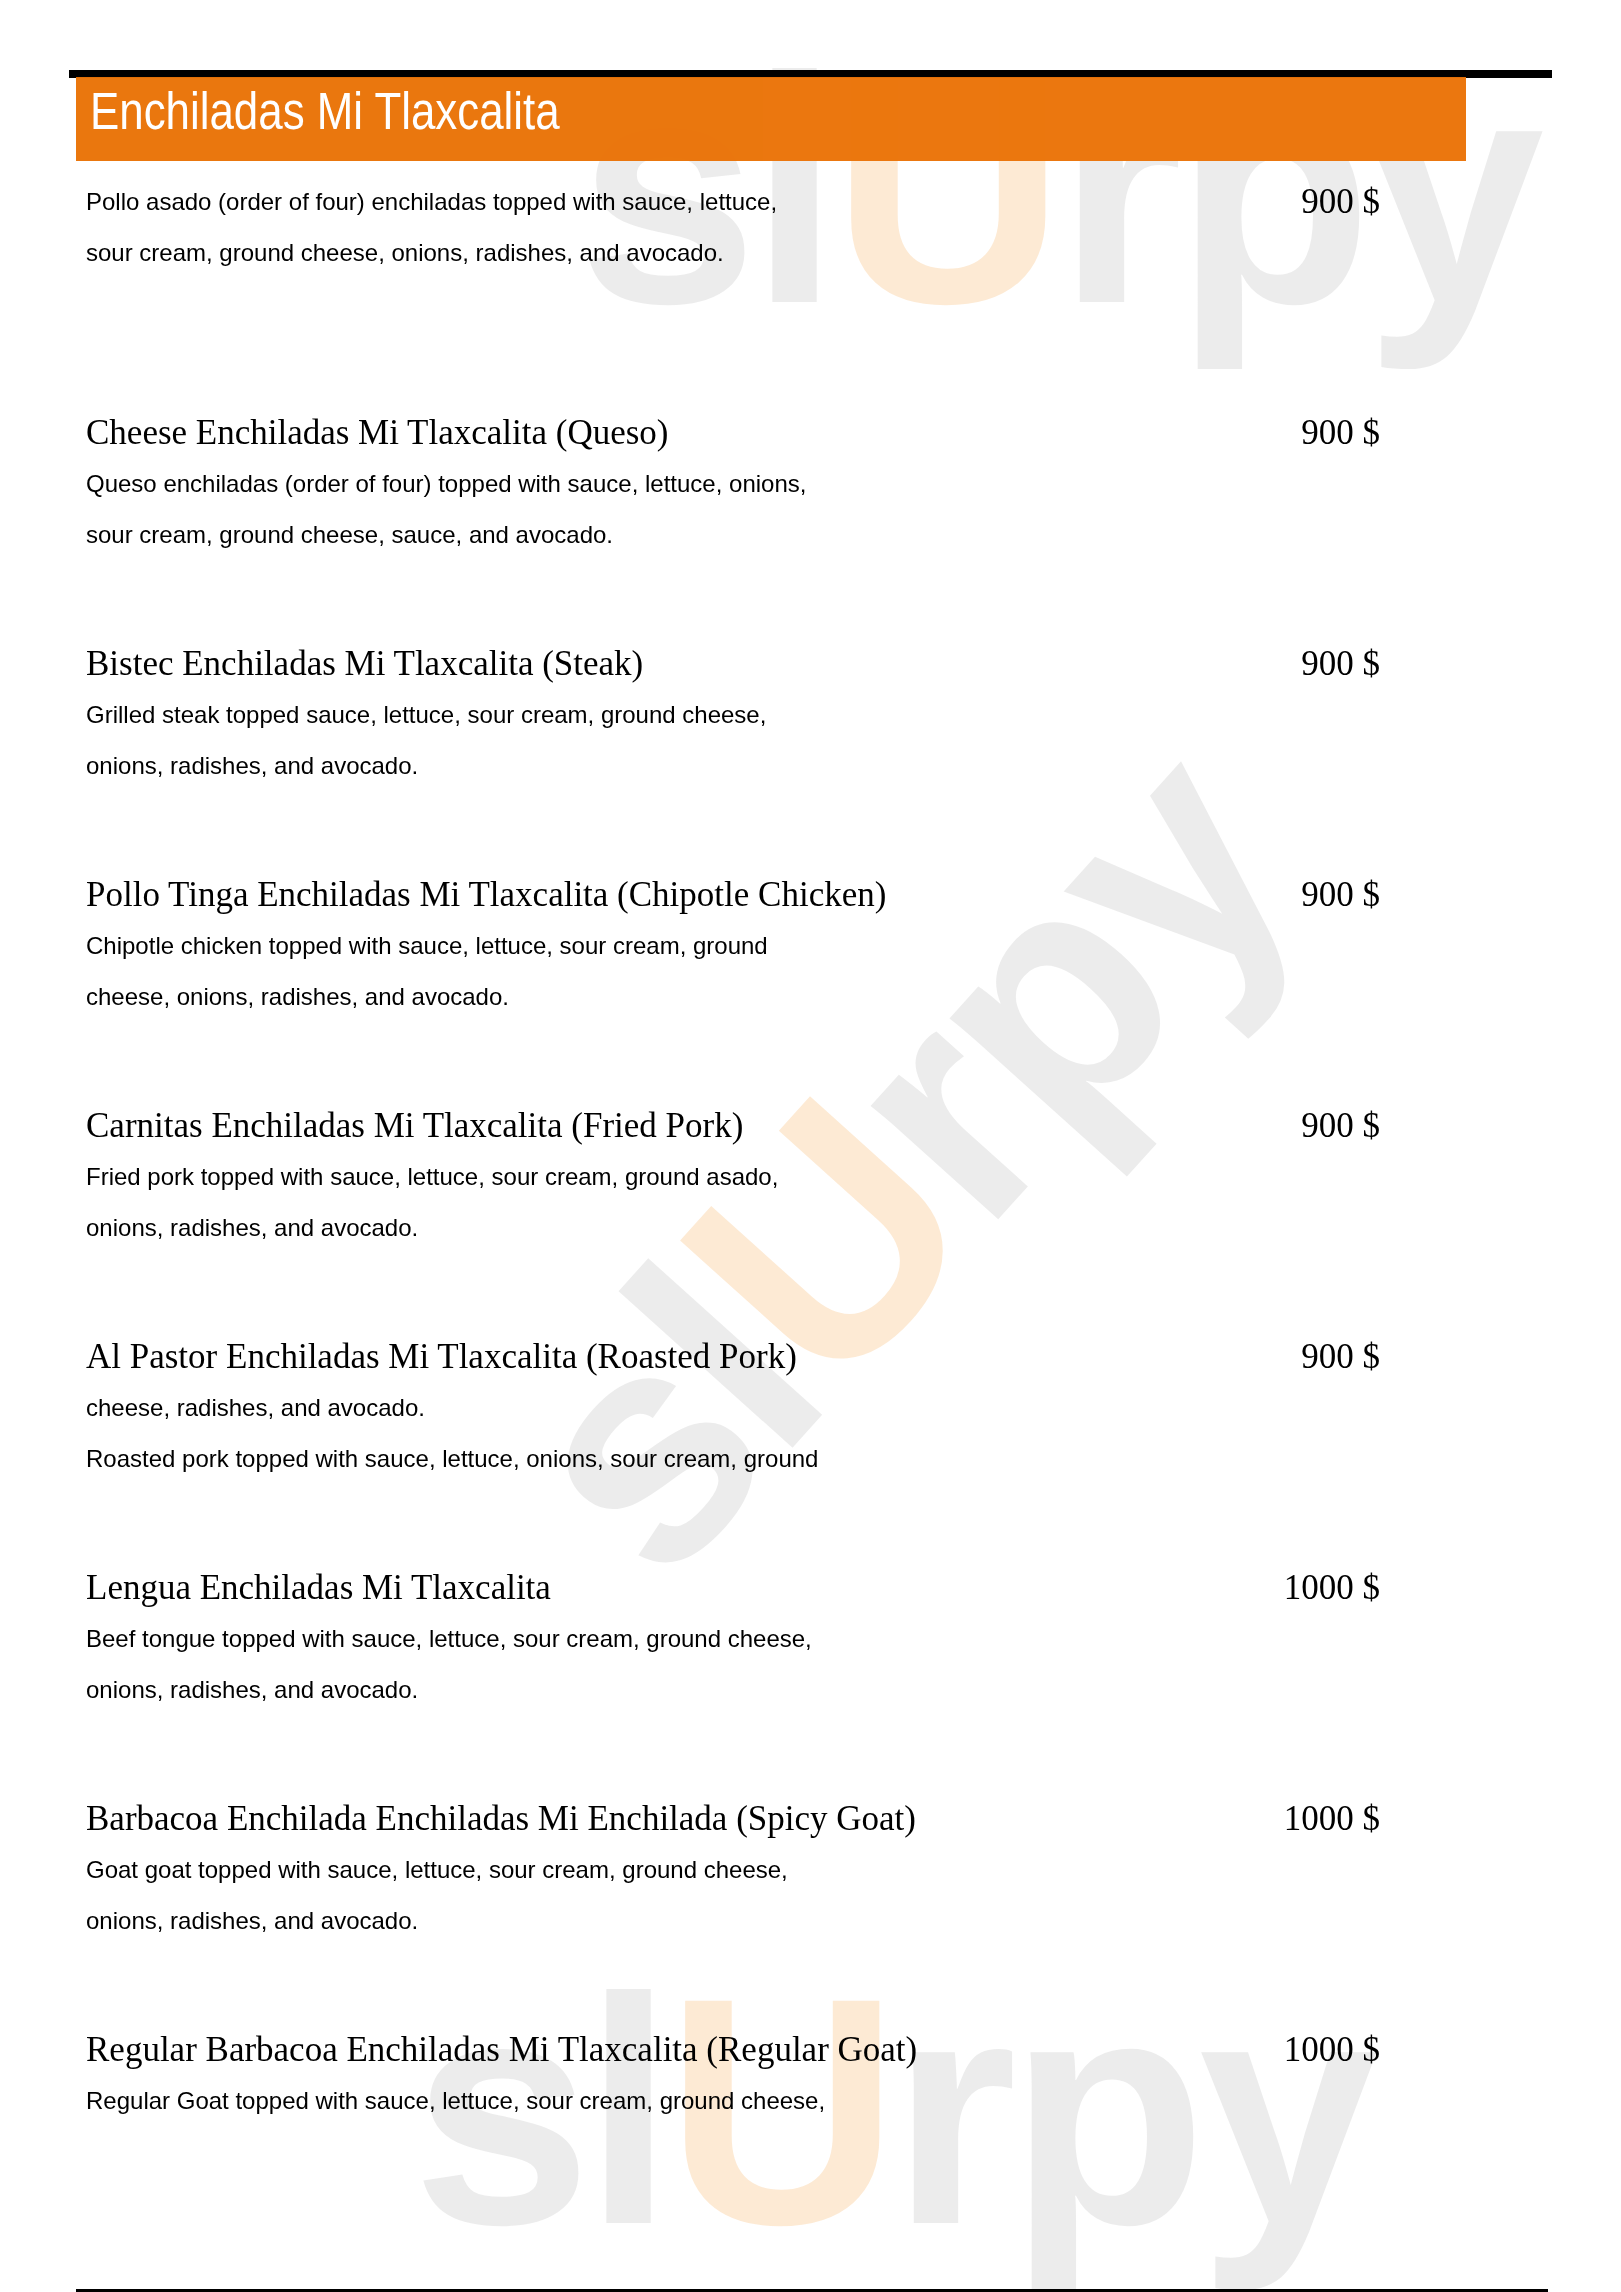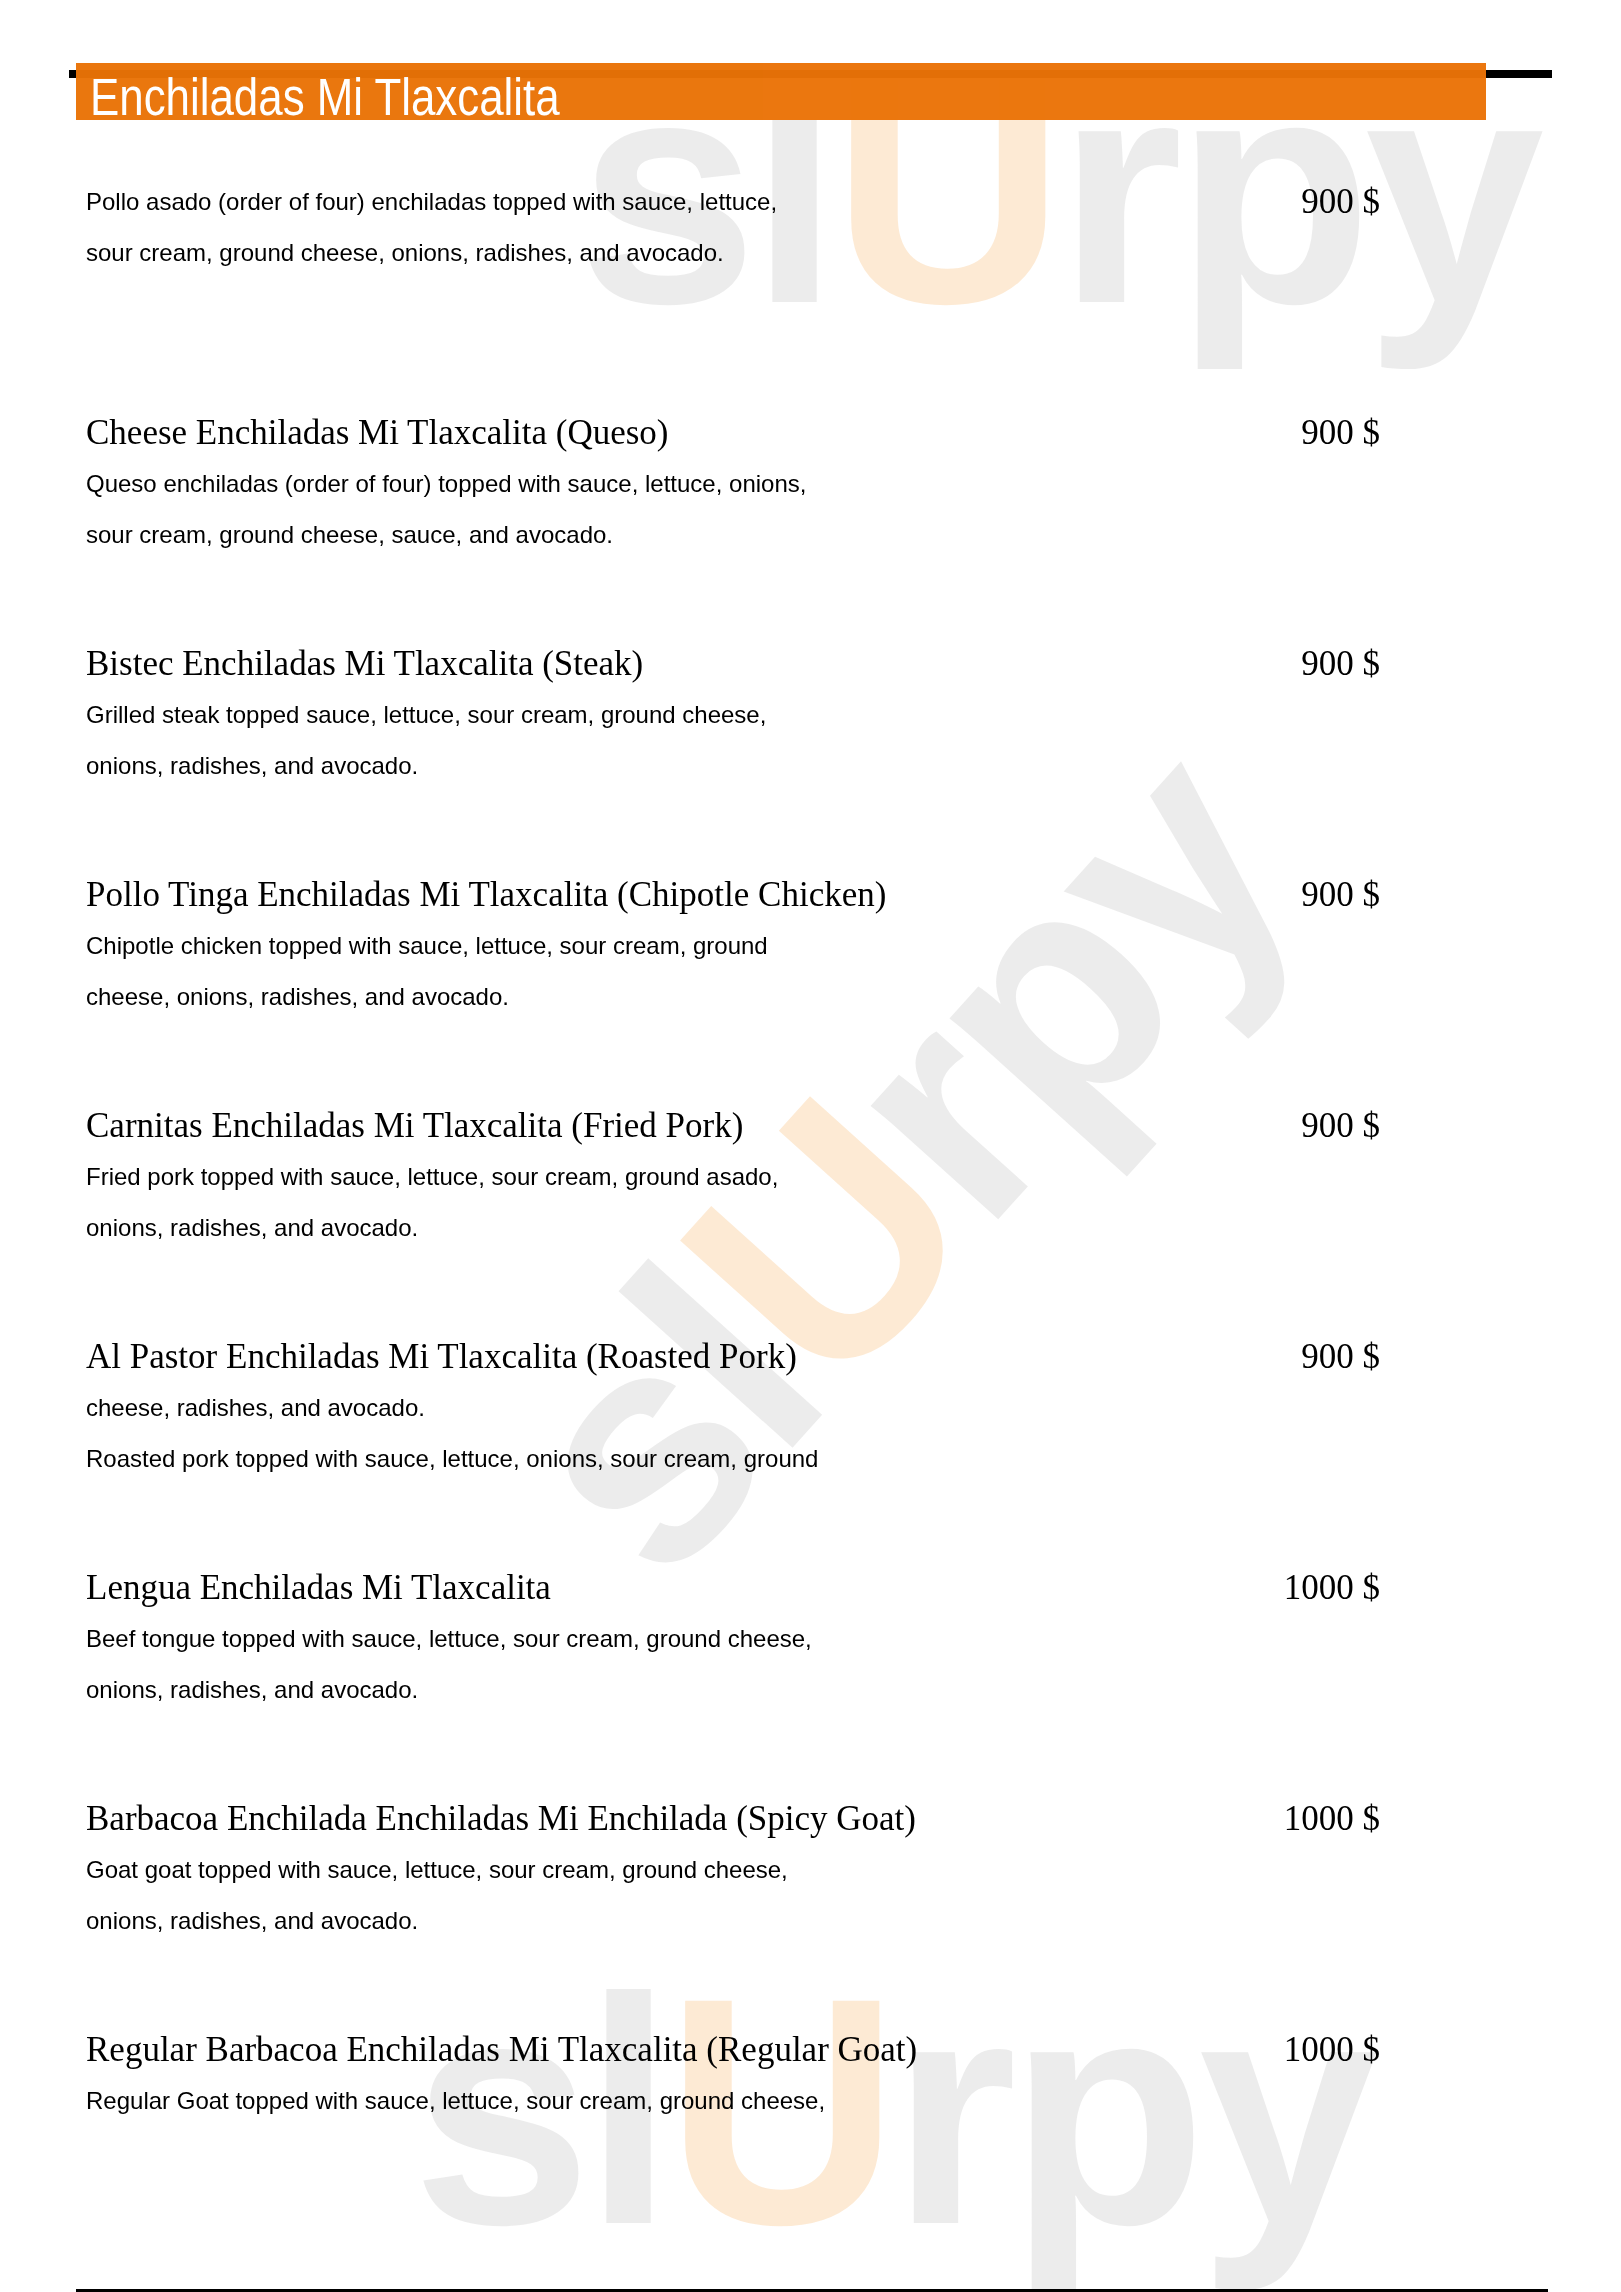--- a/index.html
+++ b/index.html
@@ -5,21 +5,21 @@
   html, body { margin: 0; padding: 0; background: #ffffff; }
   body { width: 1621px; height: 2293px; position: relative; overflow: hidden; }
   .page { position: absolute; left: 0; top: 0; width: 1621px; height: 2293px; }
 
   .watermark { position: absolute; pointer-events: none; z-index: 0;
     font-family: "Liberation Sans", sans-serif; font-weight: 700; white-space: nowrap; line-height: 1; }
   .wm-grey { color: rgba(200,200,200,0.35); }
   .wm-orange { color: rgba(245,160,60,0.22); }
 
   .top-rule { position: absolute; left: 69px; top: 70px; width: 1483px; height: 7.8px; background: #000000; z-index: 2; }
-  .header { position: absolute; left: 76px; top: 63px; width: 1390px; height: 57px; background: #EA7307; z-index: 2; opacity: 0.97; padding-left: 20px; }
+  .header { position: absolute; left: 76px; top: 77px; width: 1390px; height: 84px; background: #EA7307; z-index: 2; opacity: 0.97; }
   .header-title { position: absolute; left: 13.7px; top: 5.9px; font-family: "Liberation Sans", sans-serif; font-size: 51px; color: #ffffff; line-height: 57px; transform: scaleX(0.86); transform-origin: left center; white-space: nowrap; }
 
   .items { position: absolute; left: 86px; top: 176px; width: 1294px; z-index: 2; }
   .item { position: relative; height: 231px; }
   .item-title { font-family: "Liberation Serif", serif; font-size: 35px; line-height: 51px; color: #000; white-space: nowrap; }
   .item-price { position: absolute; right: 0; top: 0; font-family: "Liberation Serif", serif; font-size: 35px; line-height: 51px; color: #000; white-space: nowrap; text-align: center; }
   .item-desc { font-family: Liberation Sans, sans-serif; font-size: 24px; line-height: 51px; color: #000; width: 1176px; }
   .item-desc div { white-space: nowrap; }
 
   .bottom-rule { position: absolute; left: 76px; top: 2289px; width: 1472px; height: 2.9px; background: #000; z-index: 2; }

